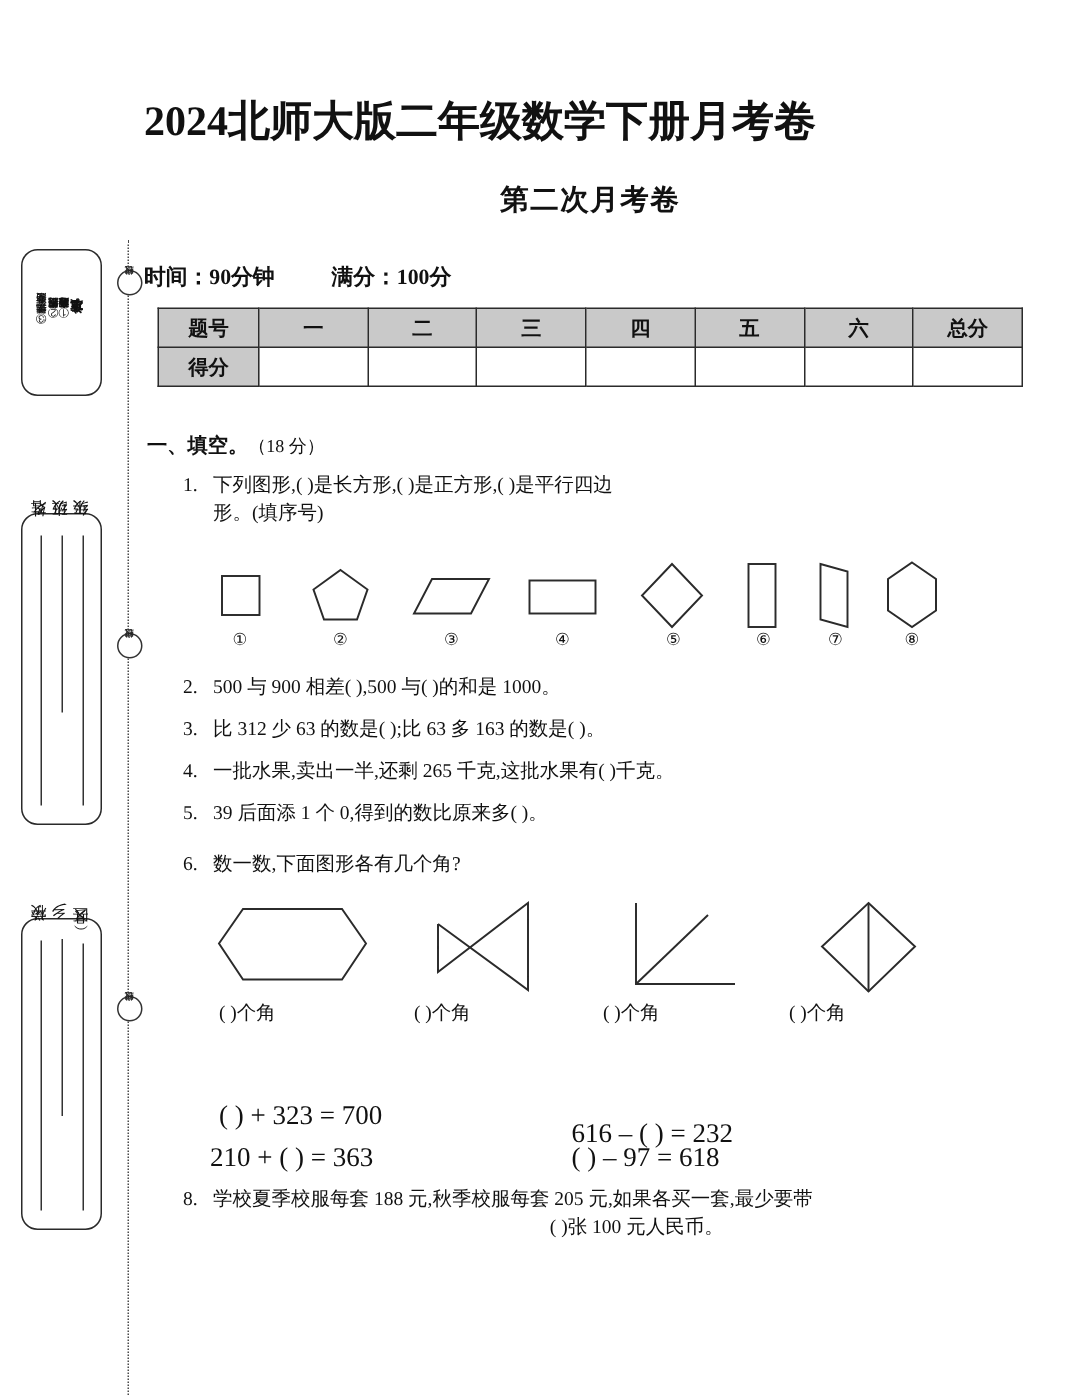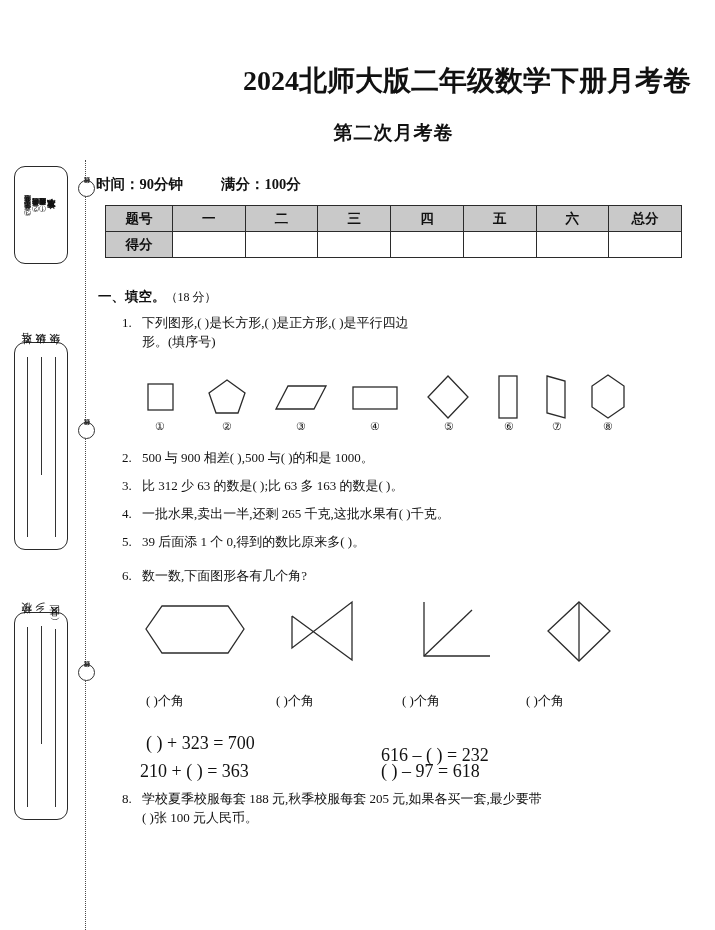--- a/index.html
+++ b/index.html
@@ -65,21 +65,21 @@
     display:flex;align-items:center;justify-content:center;
     color:#222;
   }
   .sealmark span{transform:rotate(180deg);writing-mode:vertical-rl;font-size:6.2px;}
   #seal-1{top:180px;} #seal-2{top:422px;} #seal-3{top:664px;}
 
   
   .content{position:absolute;left:96px;top:0;width:619px;height:930px;}
 
   .title1{
-    position:absolute;left:0;right:24px;top:62px;text-align:right;
+    position:absolute;left:0;right:24px;top:62px;text-align:left;
     font-size:28px;font-weight:bold;letter-spacing:0px;
     font-family:"Liberation Serif","DejaVu Serif",serif;
   }
   .title2{
     position:absolute;left:0;right:24px;top:120px;text-align:center;
     font-size:19px;font-weight:bold;letter-spacing:1px;
   }
   .subline{
     position:absolute;left:0;right:24px;top:175px;text-align:left;
     font-size:14.5px;font-weight:bold;
@@ -107,21 +107,21 @@
     position:absolute;font-size:13px;line-height:19px;letter-spacing:0px;
   }
   .num{display:inline-block;width:20px;}
 
   
   .shaperow{position:absolute;left:0;width:595px;height:54px;}
   .shapecell{position:absolute;text-align:center;}
   .shapelabel{
     position:absolute;font-size:11px;text-align:center;width:30px;
   }
-  .anglerow{position:absolute;font-size:13px;margin-top:26px;}
+  .anglerow{position:absolute;font-size:13px;}
 
   svg{display:block;}
   .stroke{fill:none;stroke:#2b2b2b;stroke-width:1.3;}
 
   .eqrow{position:absolute;font-size:18px;}
 </style>
 </head>
 <body>
 
 <div class="page">
@@ -334,17 +334,17 @@
       <div class="anglerow" style="left:430px;top:68px;">(        )个角</div>
     </div>
 
     <div class="eqrow" style="top:733px;left:50px;">(           ) + 323 = 700</div>
     <div class="eqrow" style="top:733px;left:285px;margin-top:12px;">616 – (           ) = 232</div>
     <div class="eqrow" style="top:761px;left:44px;text-align:right;">210 + (           ) = 363</div>
     <div class="eqrow" style="top:761px;left:285px;">(           ) – 97 = 618</div>
 
     <div class="q" style="top:789px;left:26px;width:585px;">
       <span class="num">8.</span><span>学校夏季校服每套 188 元,秋季校服每套 205 元,如果各买一套,最少要带</span>
-      <div style="margin-left:20px;">(           )张 100 元人民币。</div>
+      <div style="margin-left:20px;text-align:center;">(           )张 100 元人民币。</div>
     </div>
 
   </div>
 </div>
 
 </body></html>

